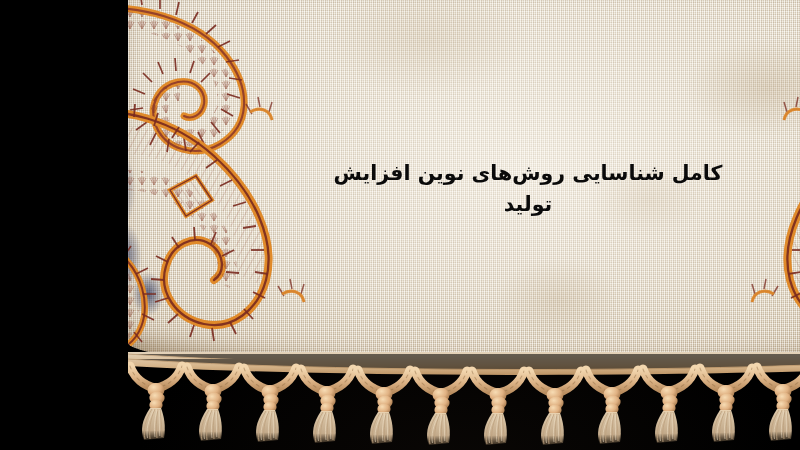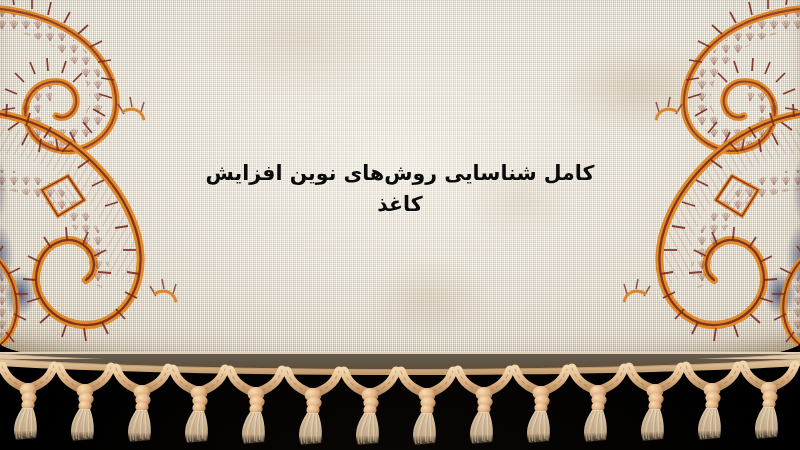--- a/index.html
+++ b/index.html
@@ -3,21 +3,21 @@
 <meta charset="utf-8">
 <title>Embroidered Textile Title Slide</title>
 <style>
   html, body {
     margin: 0;
     padding: 0;
     background: #000;
   }
   #slide {
     position: relative;
-    width: 800px;
+    width: 672px;
     height: 450px;
     overflow: hidden;
     background: #000000;
     font-family: "DejaVu Sans", sans-serif;
   }
 
   
   .backdrop {
     position: absolute;
     inset: 0;
@@ -400,21 +400,21 @@
           <path d="M182 300 C 192 294, 202 298, 204 308"></path>
         </g>
       </svg>
     </div>
 
     <div class="cloth-hem"></div>
   </div>
 
   <div class="title-block">
     <div class="title-line">کامل شناسایی روش‌های نوین افزایش</div>
-    <div class="title-line">کاغذ</div>
+    <div class="title-line">تولید</div>
   </div>
 
   <div class="fringe">
     <svg viewBox="0 0 800 98" xmlns="http://www.w3.org/2000/svg" preserveAspectRatio="none">
       <defs>
         <linearGradient id="cordG" x1="0" y1="0" x2="0" y2="1">
           <stop offset="0%" stop-color="#f2d6ae"></stop>
           <stop offset="55%" stop-color="#dcb386"></stop>
           <stop offset="100%" stop-color="#b98d5f"></stop>
         </linearGradient>

